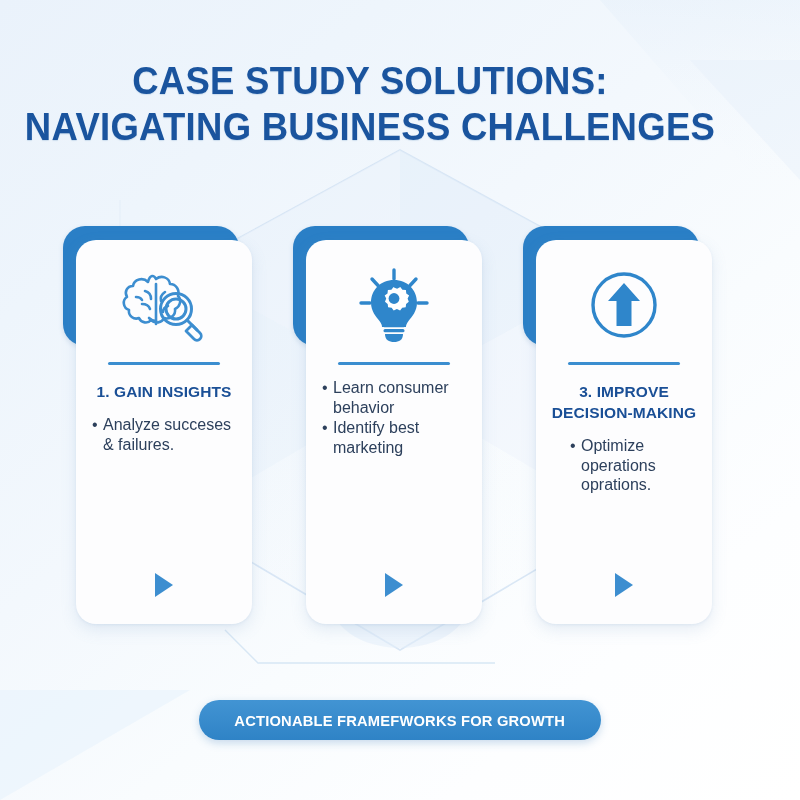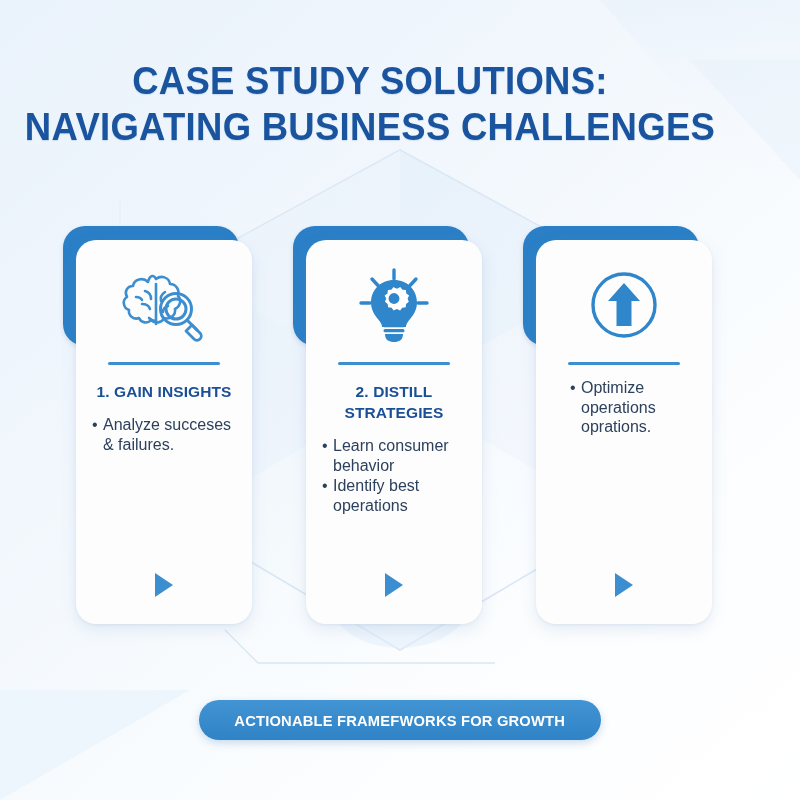--- a/index.html
+++ b/index.html
@@ -281,43 +281,43 @@
             </g>
             <circle cx="42" cy="32.5" r="5.4" fill="#2f86cb"></circle>
             <g fill="#2f86cb">
               <rect x="31" y="58" width="22" height="3.2" rx="1.5"></rect>
               <rect x="31.5" y="63" width="21" height="3.2" rx="1.5"></rect>
               <path d="M33 68 h18 c0 6 -4 8 -9 8 c-5 0 -9 -2 -9 -8 z"></path>
             </g>
           </svg>
         </div>
         <div class="card-divider"></div>
-        <div class="card-title">2. DISTILL STRATEGIES</div>
         <ul class="card-list">
           <li>Learn consumer behavior</li>
-          <li>Identify best operations</li>
+          <li>Identify best marketing</li>
         </ul>
         <div class="card-play">
           <svg width="22" height="26" viewBox="0 0 22 26" xmlns="http://www.w3.org/2000/svg">
             <path d="M2 1 L20 13 L2 25 Z" fill="#3d8ed0"></path>
           </svg>
         </div>
       </div>
     </div>
 
     <div class="card-wrap c2">
       <div class="card-back"></div>
       <div class="card-front">
         <div class="card-icon">
           <svg width="74" height="74" viewBox="0 0 74 74" xmlns="http://www.w3.org/2000/svg">
             <circle cx="37" cy="37" r="31" fill="none" stroke="#2f86cb" stroke-width="3.4"></circle>
             <path d="M37 15 L53 33 H44.5 V58 H29.5 V33 H21 Z" fill="#2f86cb"></path>
           </svg>
         </div>
         <div class="card-divider"></div>
+        <div class="card-title">3. IMPROVE DECISION-MAKING</div>
         <ul class="card-list">
           <li>Optimize operations oprations.</li>
         </ul>
         <div class="card-play">
           <svg width="22" height="26" viewBox="0 0 22 26" xmlns="http://www.w3.org/2000/svg">
             <path d="M2 1 L20 13 L2 25 Z" fill="#3d8ed0"></path>
           </svg>
         </div>
       </div>
     </div>

